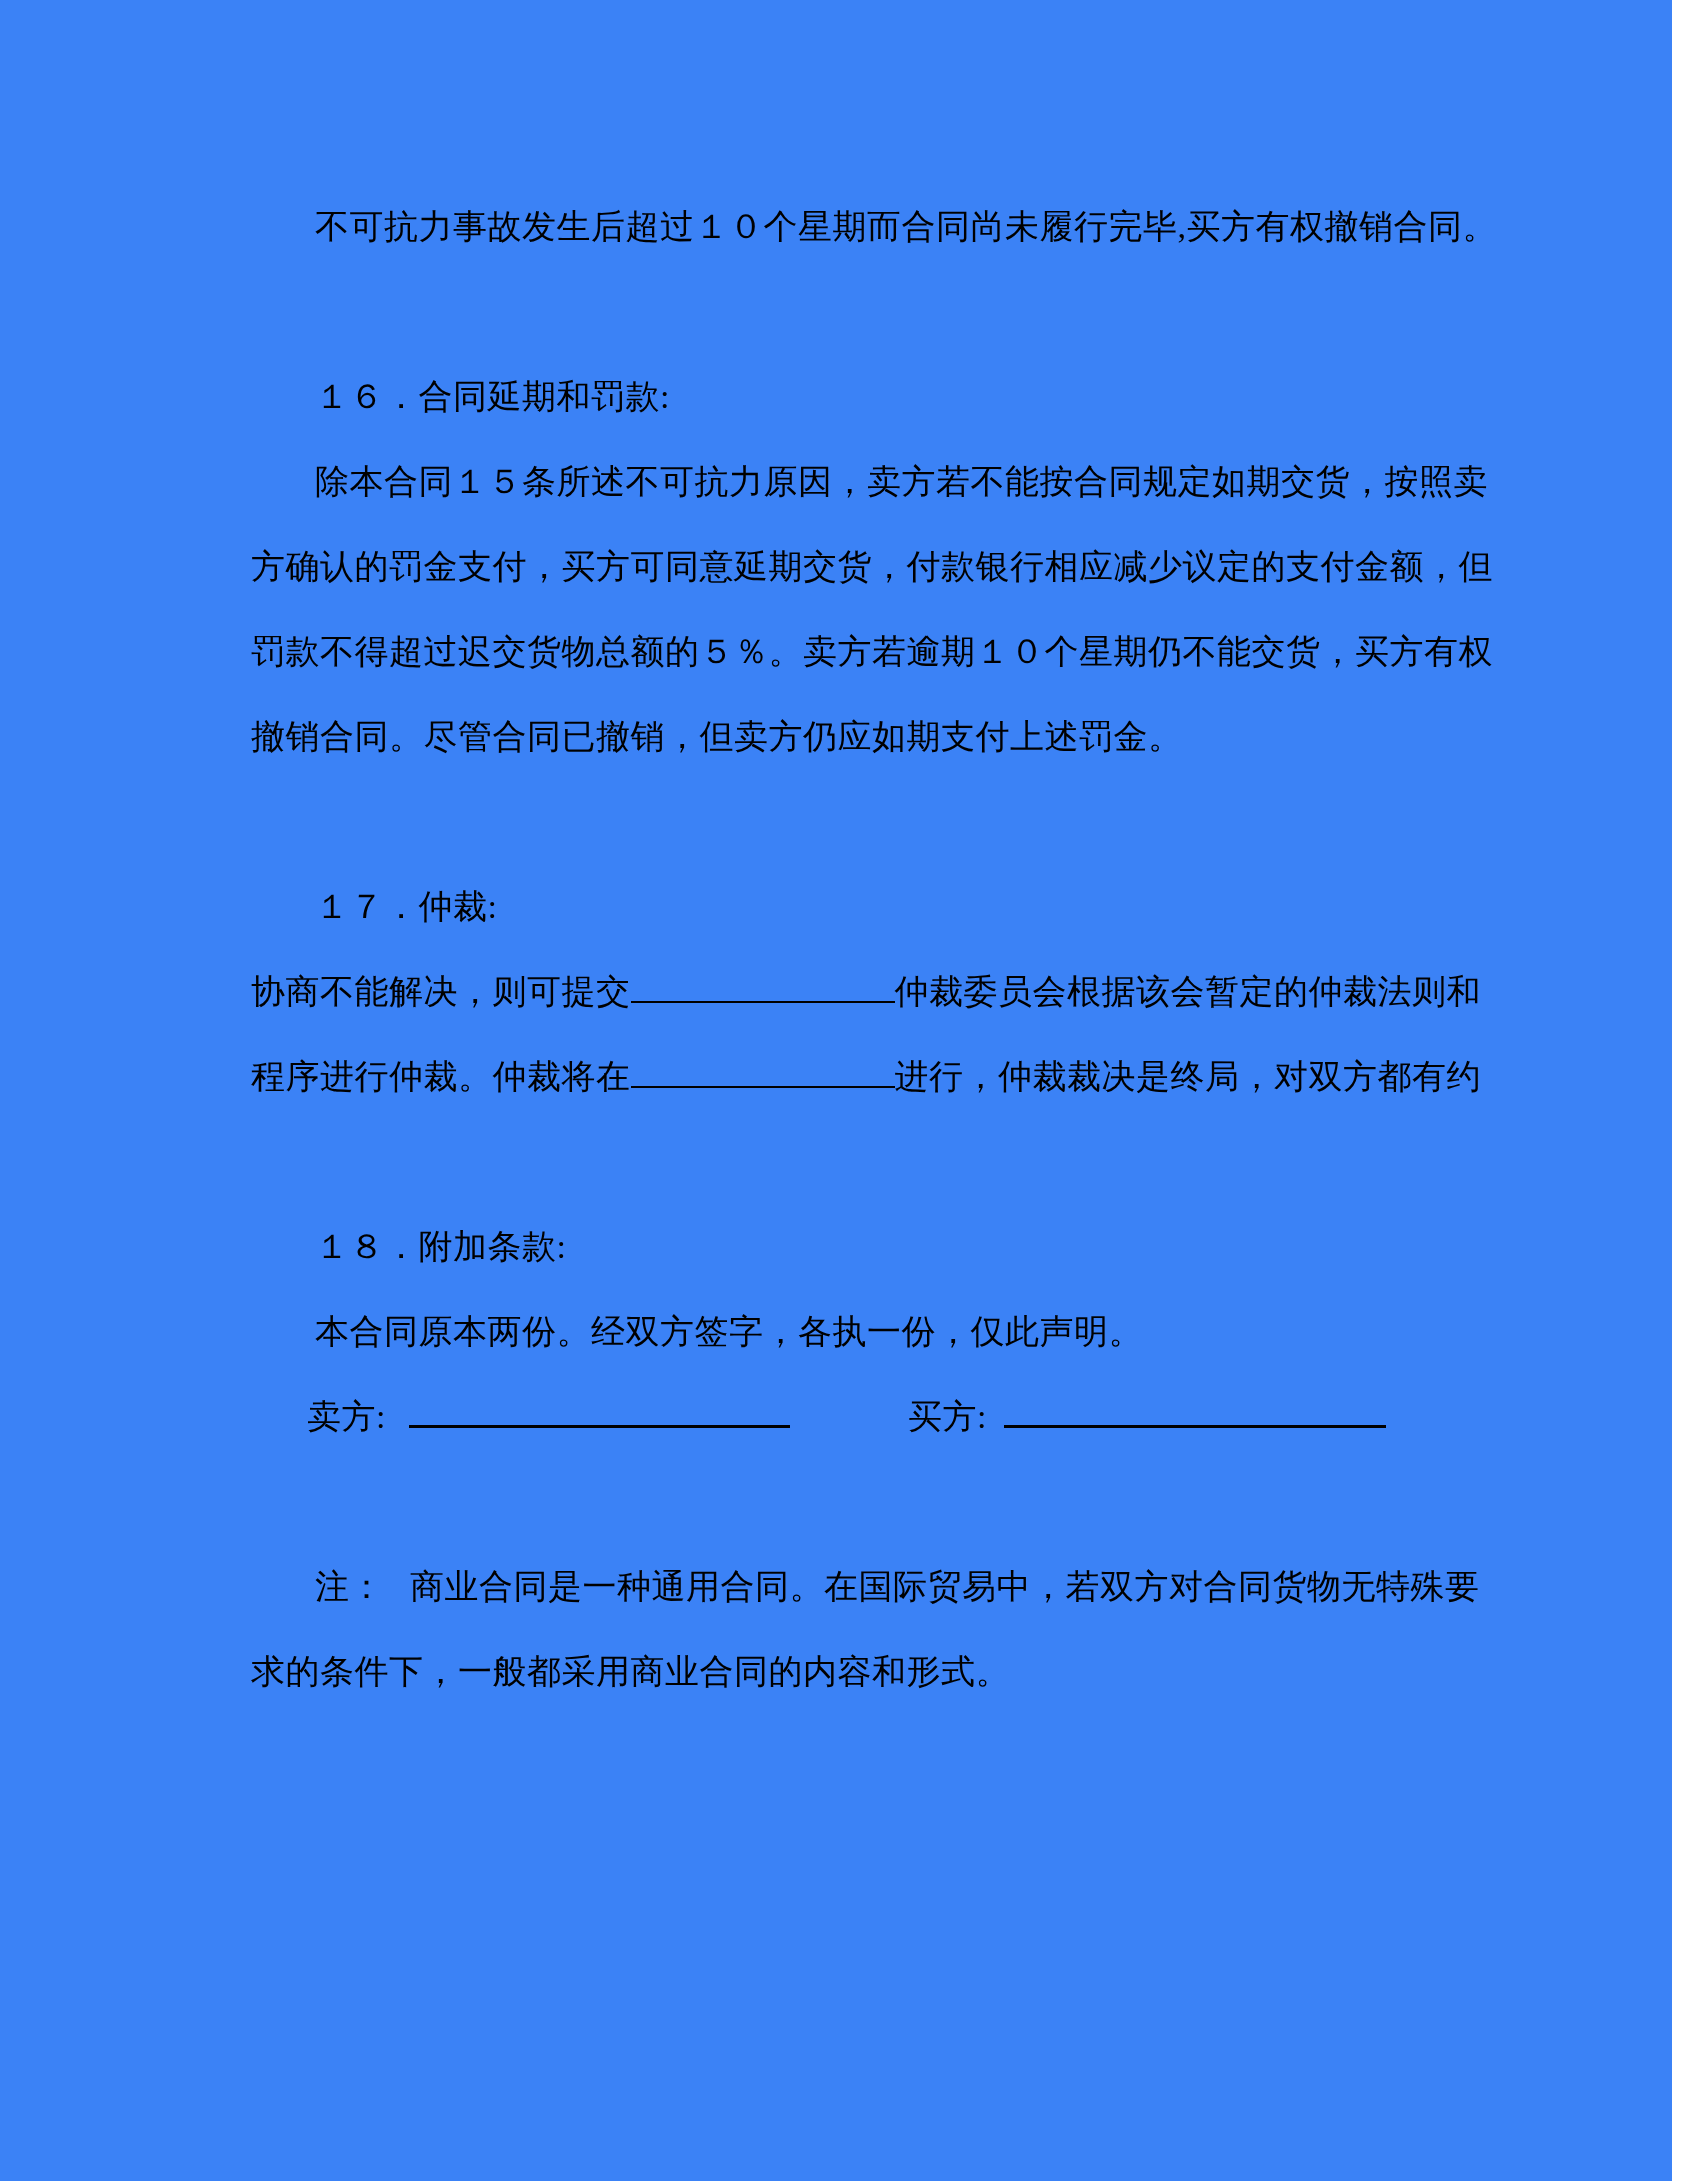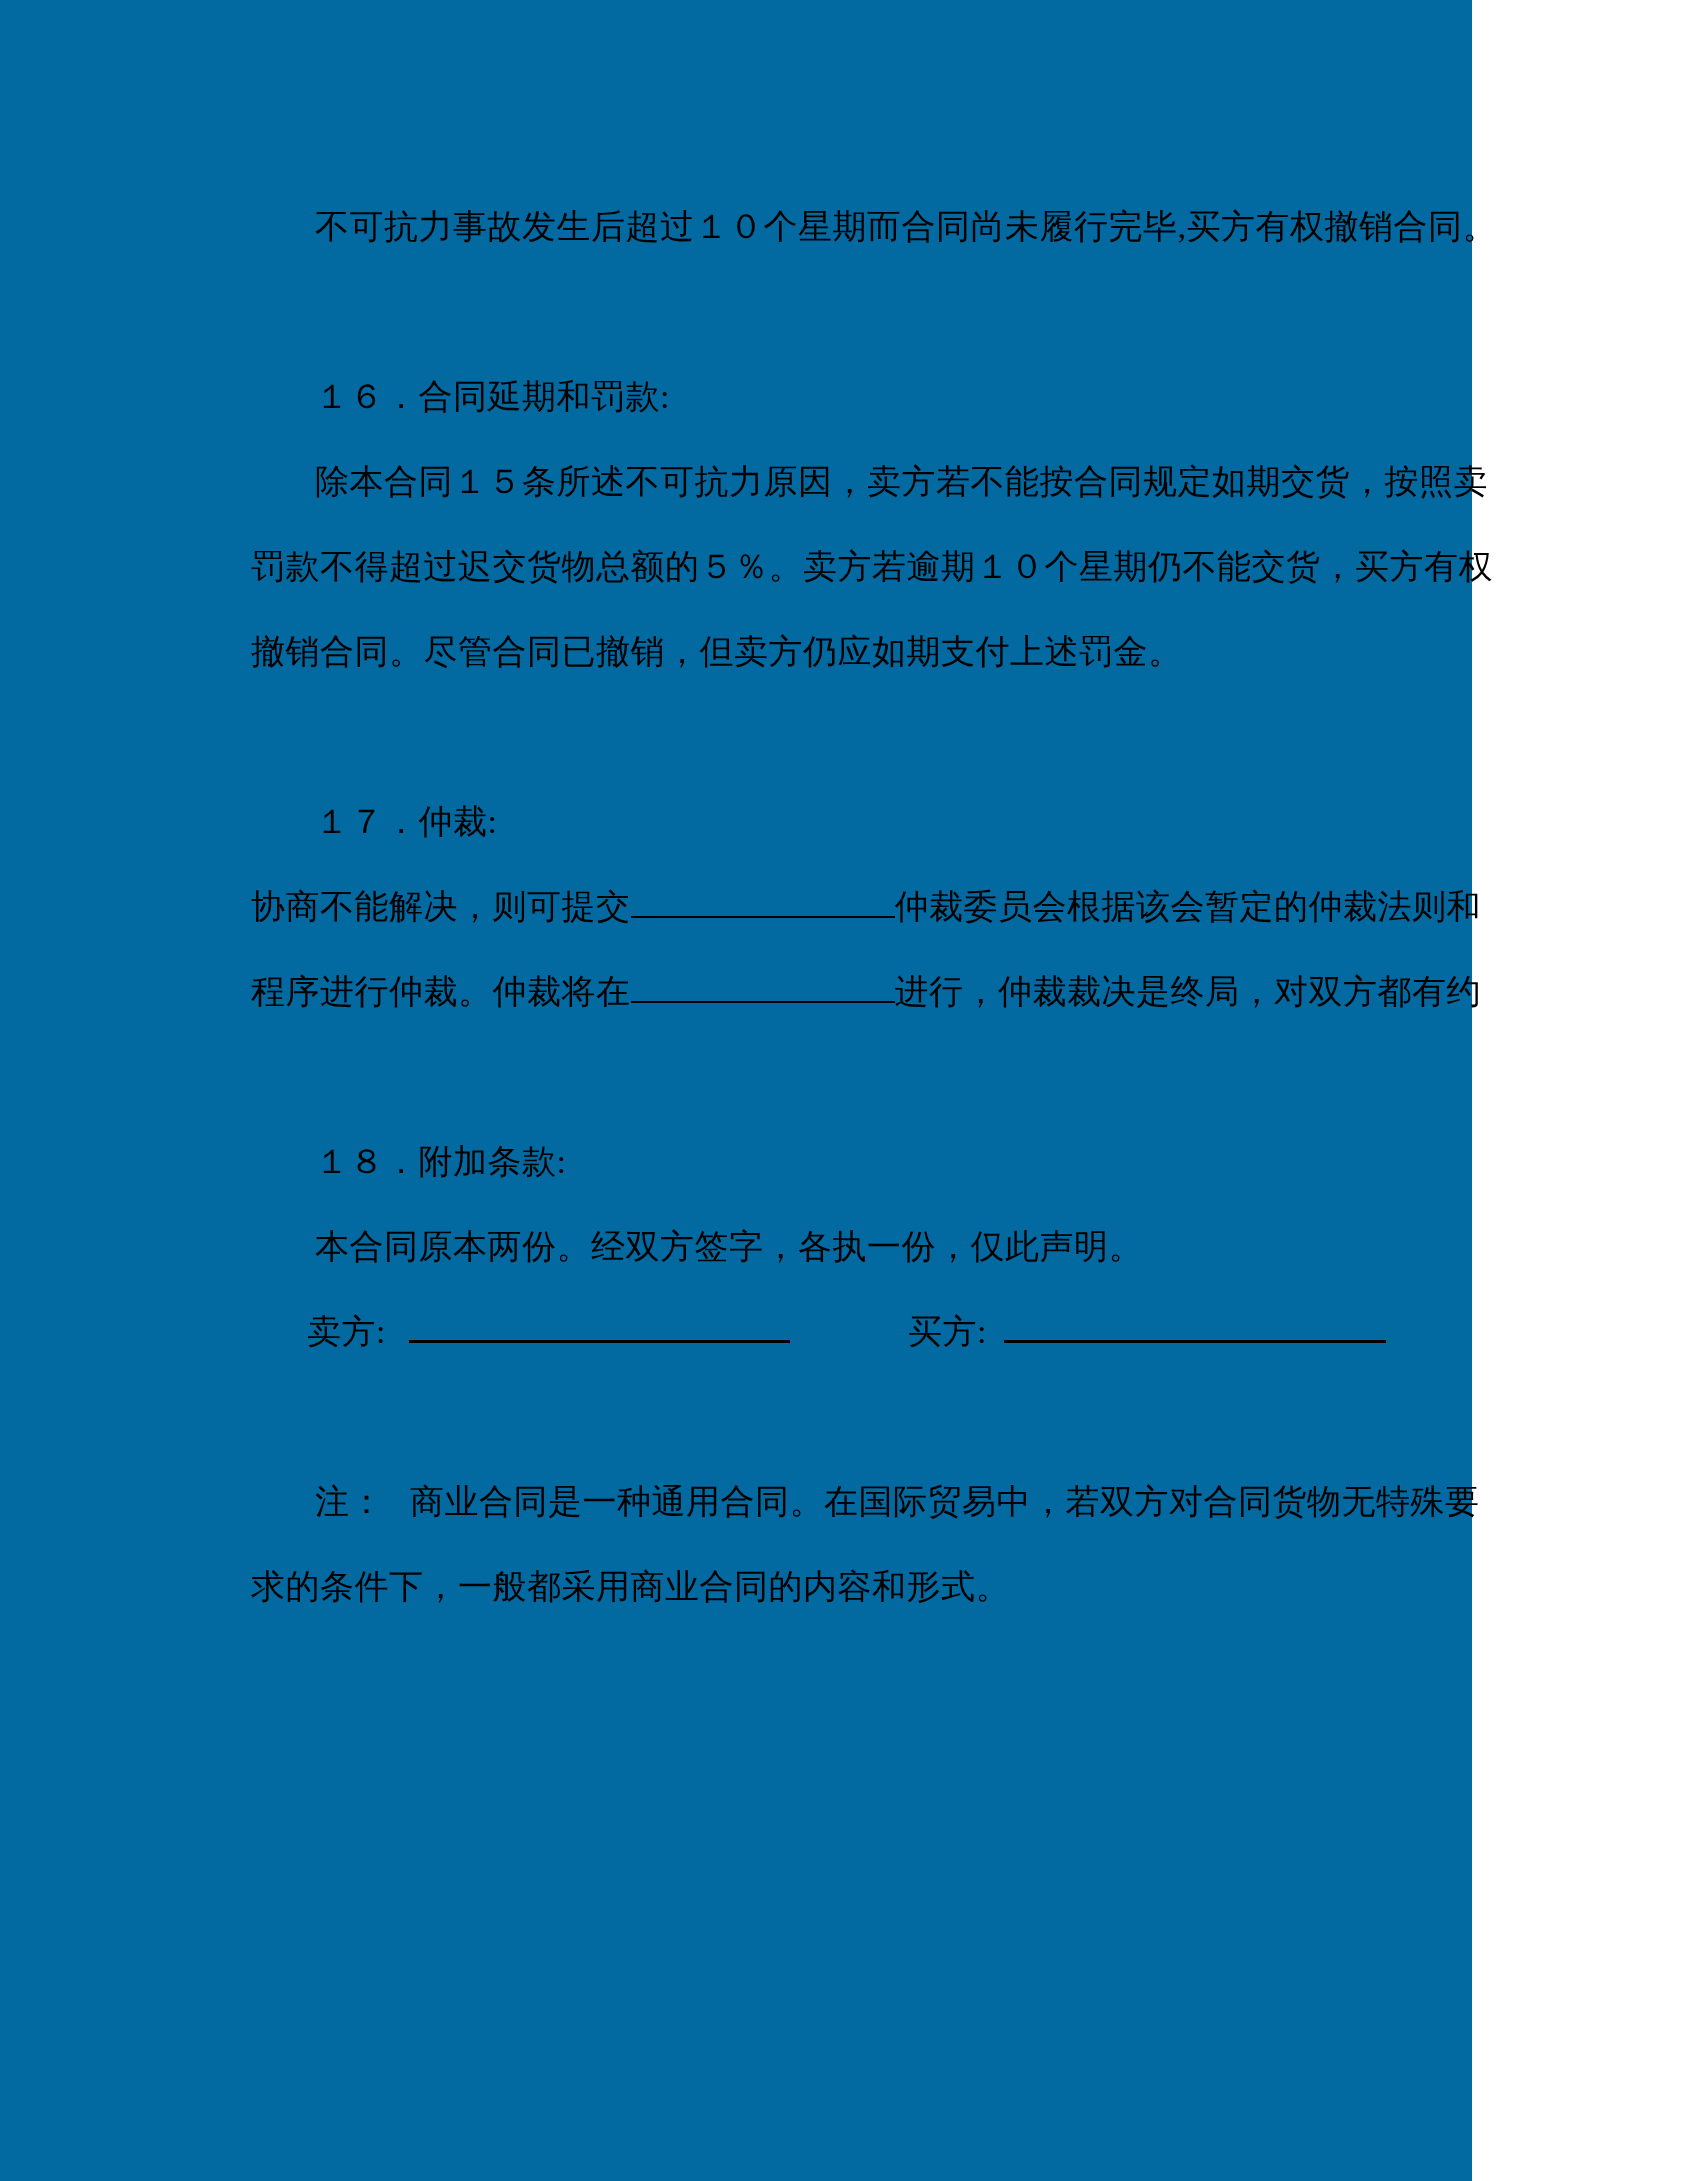--- a/index.html
+++ b/index.html
@@ -9,24 +9,24 @@
   }
   body {
     width: 1686px;
     height: 2182px;
     font-family: "Liberation Serif", "DejaVu Serif", serif;
     color: #000000;
     overflow: hidden;
   }
   .doc {
     box-sizing: border-box;
-    width: 1472px;
+    width: 1672px;
     height: 2182px;
     padding: 184px 246px 0 251px;
-    background: #0369a1;
+    background: #3b82f6;
   }
   .line {
     height: 85px;
     line-height: 85px;
     font-size: 34px;
     white-space: nowrap;
     letter-spacing: 0.5px;
   }
   .blank-line { height: 85px; }
   .indent { text-indent: 64px; }
@@ -53,20 +53,21 @@
 
 <div class="doc">
 
   <div class="line indent">不可抗力事故发生后超过１０个星期而合同尚未履行完毕,买方有权撤销合同。</div>
 
   <div class="blank-line"></div>
 
   <div class="line indent">１６．合同延期和罚款:</div>
 
   <div class="line indent">除本合同１５条所述不可抗力原因，卖方若不能按合同规定如期交货，按照卖</div>
+  <div class="line">方确认的罚金支付，买方可同意延期交货，付款银行相应减少议定的支付金额，但</div>
   <div class="line">罚款不得超过迟交货物总额的５％。卖方若逾期１０个星期仍不能交货，买方有权</div>
   <div class="line">撤销合同。尽管合同已撤销，但卖方仍应如期支付上述罚金。</div>
 
   <div class="blank-line"></div>
 
   <div class="line indent">１７．仲裁:</div>
 
 
   <div class="line">
     <span>协商不能解决，则可提交</span><span class="fill-blank"></span><span>仲裁委员会根据该会暂定的仲裁法则和</span>

